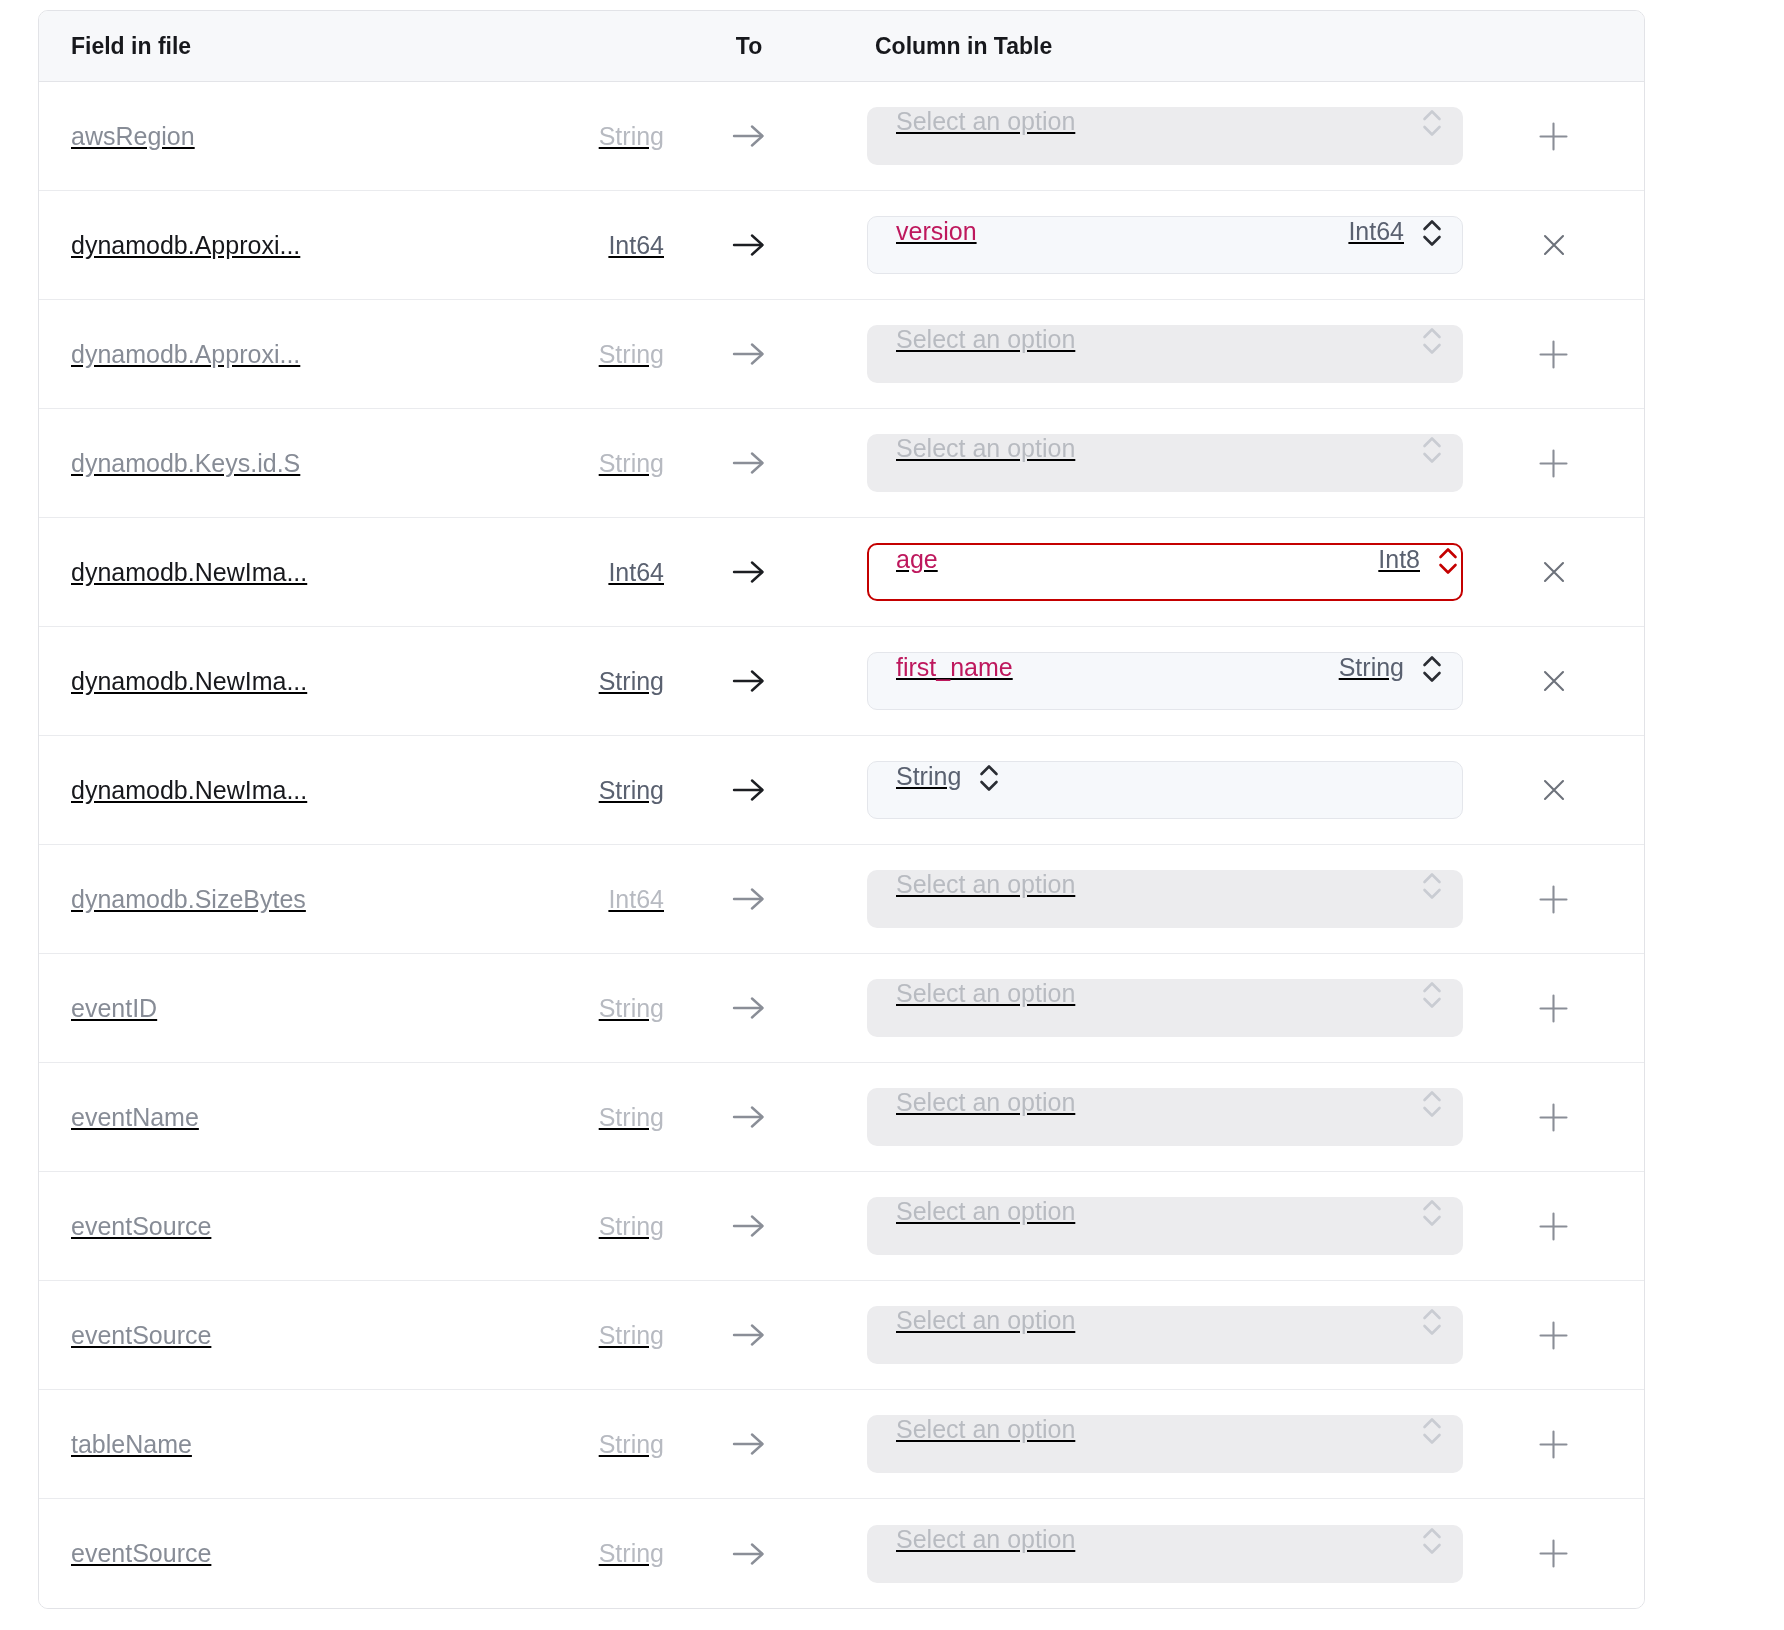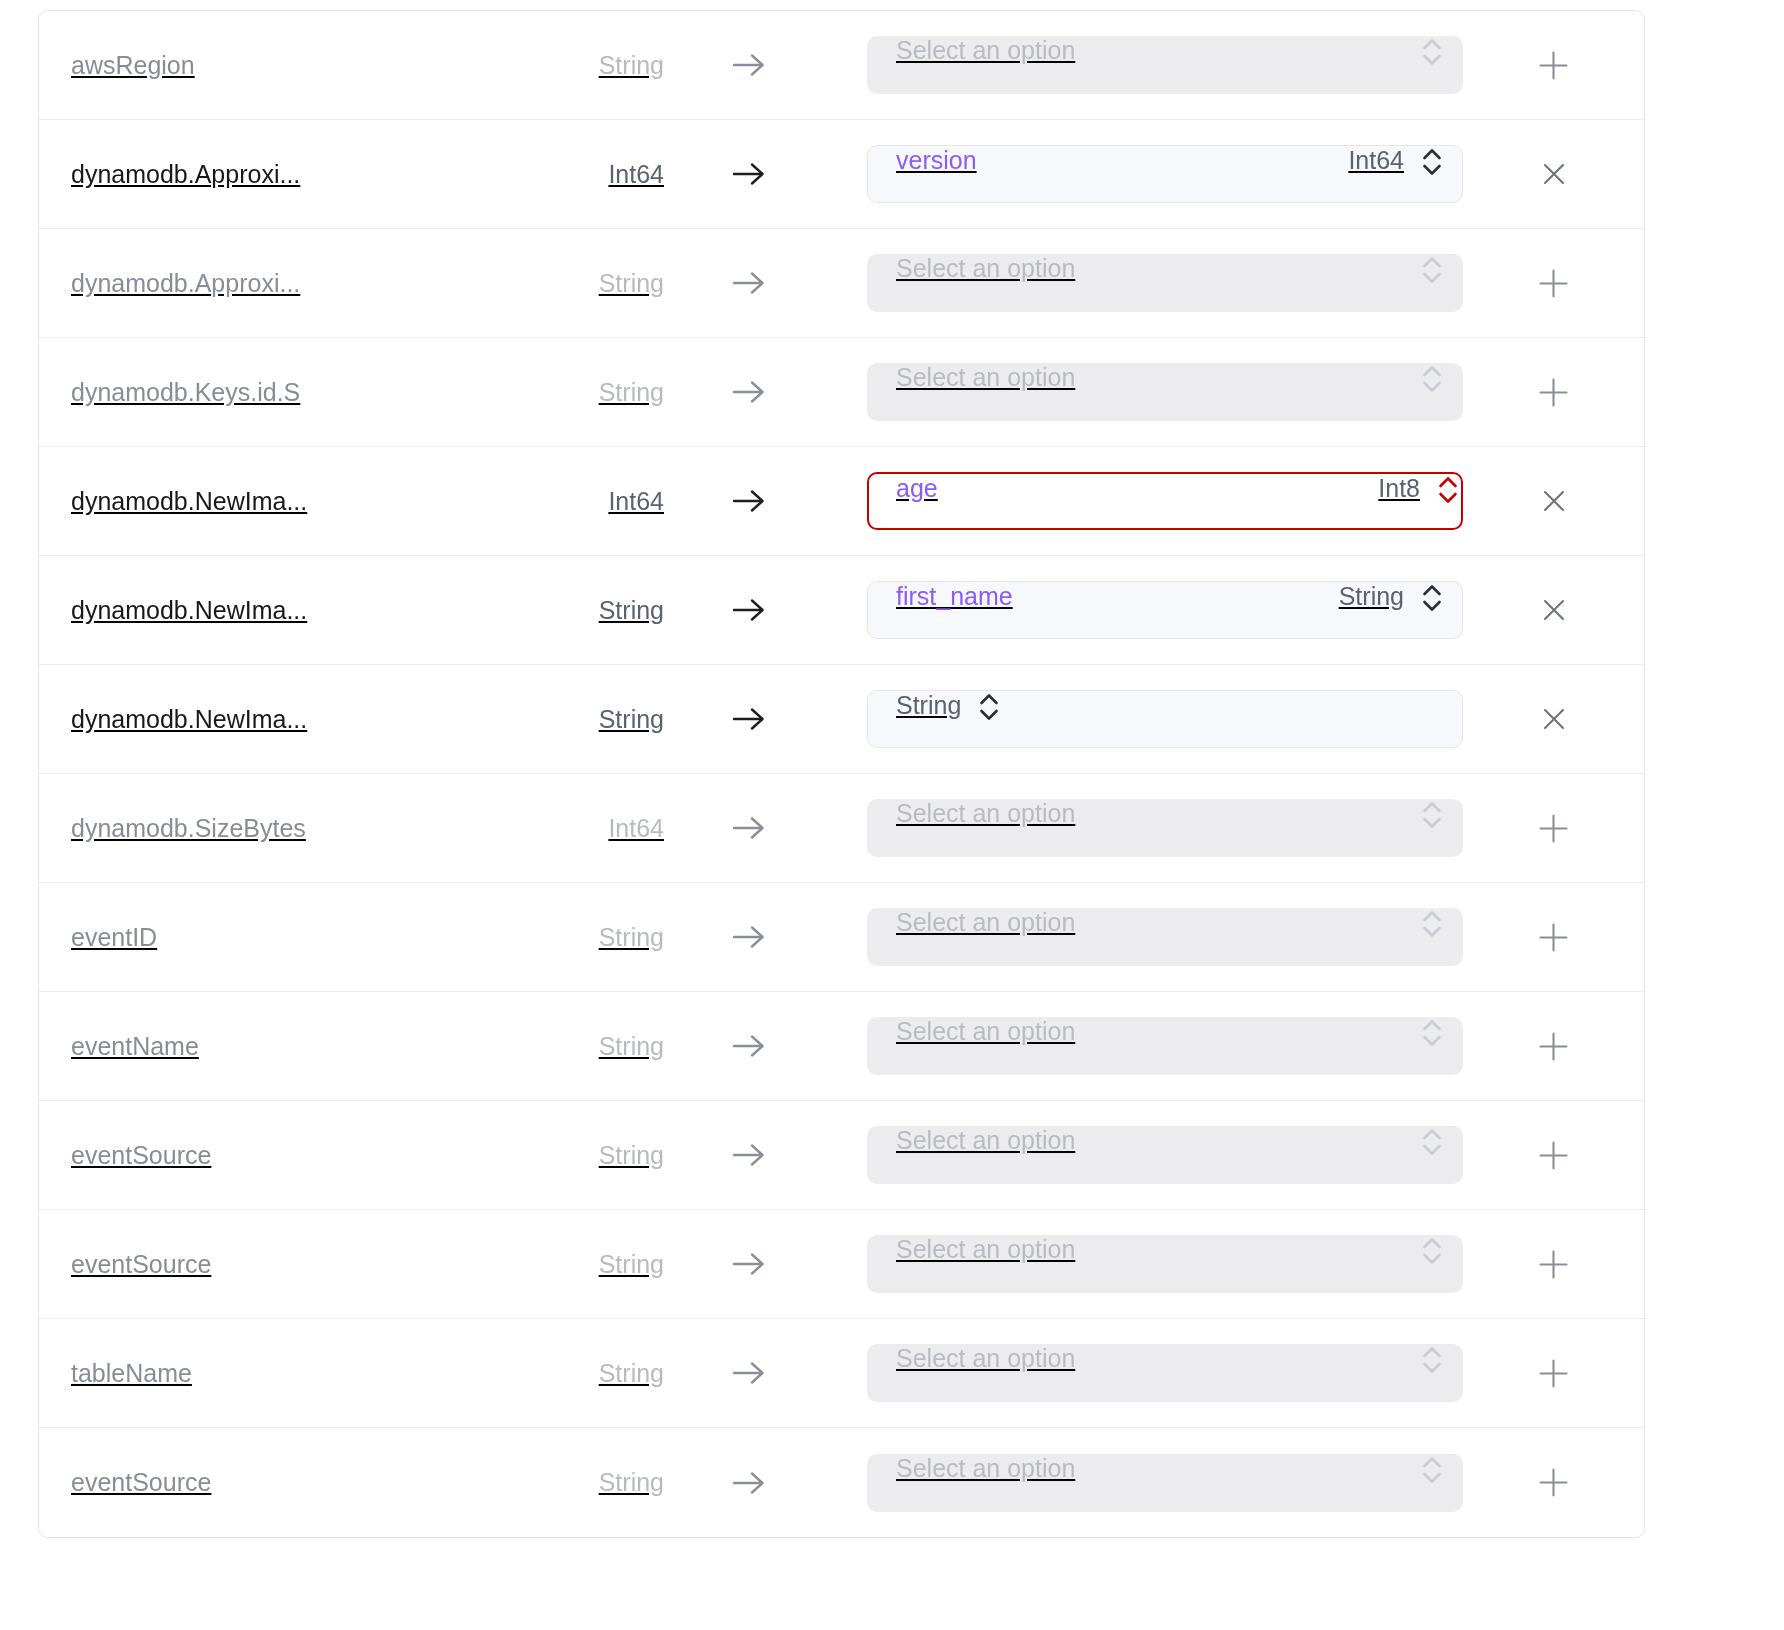--- a/index.html
+++ b/index.html
@@ -39,40 +39,47 @@
   .row.unmapped .ftype{color:#b7bac1;}
 
   .arrow-icon{color:#1c1e22;display:block;}
   .row.unmapped .arrow-icon{color:#8a8e97;}
 
   .select{
     width:596px;height:58px;border-radius:10px;box-sizing:border-box;
     display:flex;padding:0 18px 0 28px;
     font-size:25px;background:#f6f8fb;border:1px solid #e4e6eb;cursor:pointer;
   }
-  .select .label{flex:1 1 auto;color:#8b5cf6;white-space:nowrap;overflow:hidden;}
+  .select .label{flex:1 1 auto;color:#be185d;white-space:nowrap;overflow:hidden;}
   .select .dtype{color:#5a6170;margin-right:16px;white-space:nowrap;}
   .select .chev{color:#2a2d33;display:block;flex:0 0 auto;}
   .select.disabled{background:#ececee;border:none;padding:0 19px 0 29px;}
   .select.disabled .label{color:#b8bbc1;}
   .select.disabled .chev{color:#c9ccd2;}
   .select.error{background:#ffffff;border:2px solid #c40000;padding:0 1px 0 27px;}
   .select.error .chev{color:#c40000;}
 
   .action-btn{
     background:none;border:none;padding:0;margin:0;cursor:pointer;
     display:flex;align-items:center;justify-content:center;width:60px;height:60px;
   }
   .plus-icon{color:#8a8e97;display:block;}
   .close-icon{color:#6d727b;display:block;}
 </style>
 </head>
 <body>
 
 <div class="mapping-table">
+  <div class="header-row">
+    <div class="col-field">
+      <span>Field in file</span>
+    </div>
+    <div class="hdr-to">To</div>
+    <div class="hdr-col">Column in Table</div>
+  </div>
   <div id="rows-container">
   <div class="row unmapped">
     <div class="col-field">
       <span class="fname">awsRegion</span>
       <span class="ftype">String</span>
     </div>
     <div class="col-arrow">
       <svg class="arrow-icon" width="34" height="26" viewBox="0 0 34 26" fill="none">
         <path d="M2 13 H30" stroke="currentColor" stroke-width="2.4" stroke-linecap="round"></path>
         <path d="M20 3.5 L30.5 13 L20 22.5" stroke="currentColor" stroke-width="2.4" fill="none" stroke-linecap="round" stroke-linejoin="round"></path>

